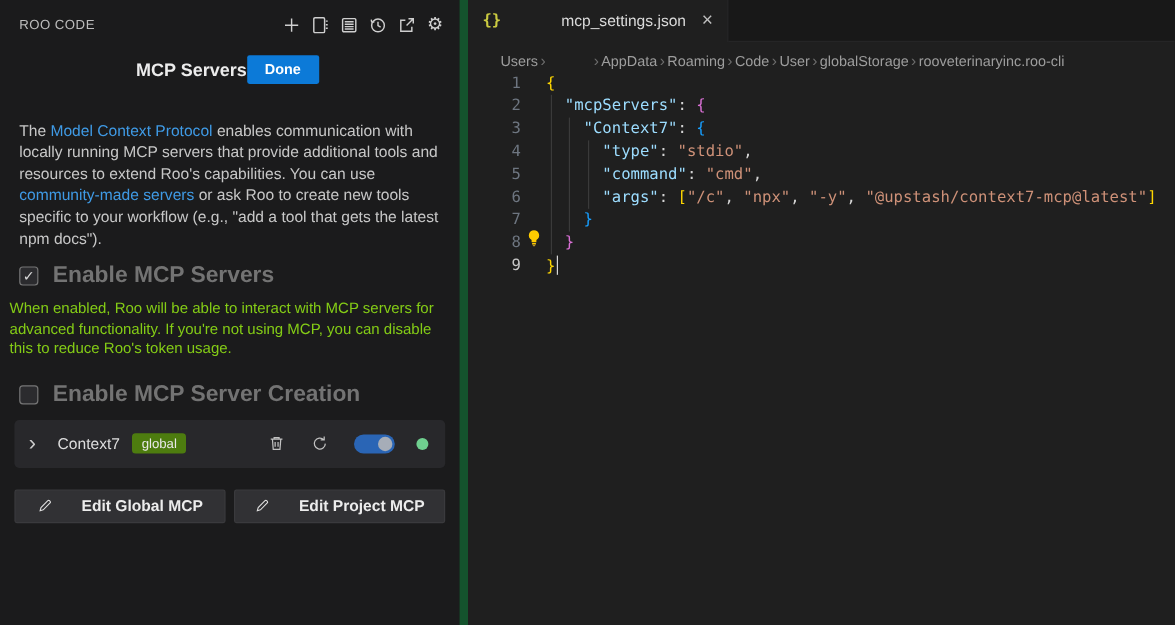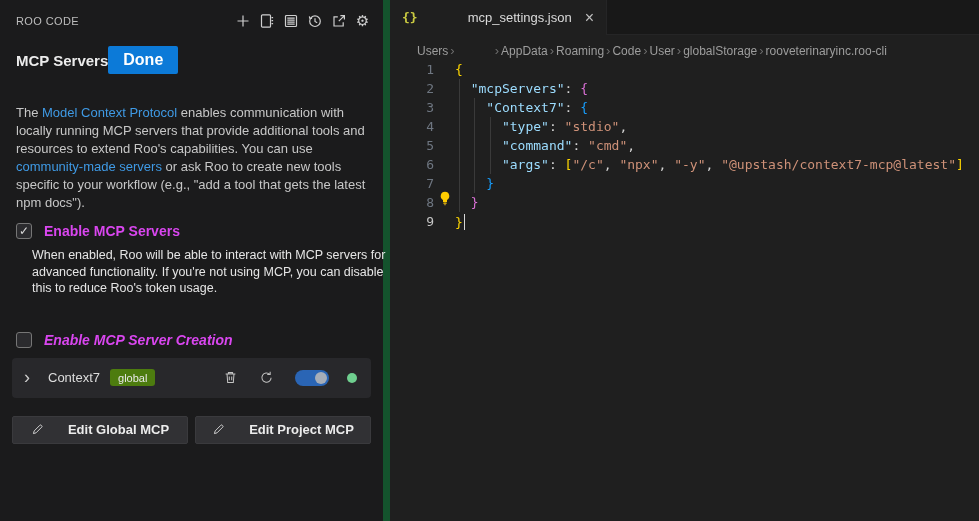--- a/index.html
+++ b/index.html
@@ -11,40 +11,40 @@
   .panel { width: 390px; height: 521px; background:#1b1b1c; flex: 0 0 390px;
     display: flex; flex-direction: column; border-right: 7px solid #14532d; }
   .panel-top { display:flex; justify-content:space-between; align-items:center;
     padding: 9px 12px 0 16px; height: 32px; }
   .panel-title { font-size: 11px; color:#bdbdbd; letter-spacing:.4px; }
   .panel-actions { display:flex; align-items:center; gap: 7px; }
   .ticon { width: 17px; height: 17px; display:inline-flex; align-items:center;
     justify-content:center; color:#cfcfcf; cursor:pointer; font-size:15px; line-height:1; }
   .ticon svg { stroke:#cfcfcf; fill:none; stroke-width:1.2; }
 
-  .page-head { display:flex; justify-content:flex-start; align-items:center;
+  .page-head { display:flex; justify-content:center; align-items:center;
     margin-top: 14px; padding: 0 20px 0 16px; }
   .page-head h1 { font-size: 15px; font-weight: bold; color:#ececec; }
   .done { background:#0c7ad8; color:#fff; border:none; border-radius:2px;
-    font-size:16px; font-weight:bold; padding: 5px 15px; cursor:pointer;
+    font-size:12px; font-weight:bold; padding: 5px 15px; cursor:pointer;
     font-family:"Liberation Sans",sans-serif; }
 
   .intro { margin: 30px 16px 0 16px; width: 360px; font-size: 13px; line-height: 18px;
     color:#c7c7c7; }
   .lnk { color:#3f9ae5; text-decoration:none; cursor:pointer; }
 
   .check-row { display:flex; align-items:center; gap:12px; margin: 11px 16px 0 16px; }
-  .check-row.second { margin-top: 35px; font-style: italic; }
+  .check-row.second { margin-top: 19px; }
   .cbox { width:16px; height:16px; border:1px solid #767676; border-radius:3px;
     background:#2b2b2e; display:inline-flex; align-items:center; justify-content:center;
     color:#d8d8d8; font-size:12px; cursor:pointer; }
   .cbox:not(.on) .tick { visibility: hidden; }
-  .clabel { font-size:14px; font-weight:bold; color:#d946ef; }
-  .desc { margin: 8px 20px 0 32px; width: 354px; font-size: 12.5px; line-height: 16.5px;
-    color:#e5e5e5; }
+  .clabel { font-size:19px; font-weight:bold; color:#737373; }
+  .desc { margin: 8px 20px 0 8px; width: 354px; font-size: 12.5px; line-height: 16.5px;
+    color:#84cc16; }
 
   .server-row { margin: 10px 12px 0 12px; height: 40px; background:#28282b;
     border-radius: 4px; display:flex; align-items:center; padding: 0 14px 0 12px;
     gap: 10px; }
   .chev { color:#cccccc; font-size:18px; line-height:1; margin-top:-2px; cursor:pointer; }
   .sname { font-size:13px; color:#dddddd; margin-left: 8px; }
   .badge { background:#4d7c0f; color:#e8e8e8; font-size:11px; border-radius:3px;
     padding: 2.5px 8px; }
   .spacer { flex:1; }
   .ricon { width:18px; height:18px; display:inline-flex; align-items:center;

